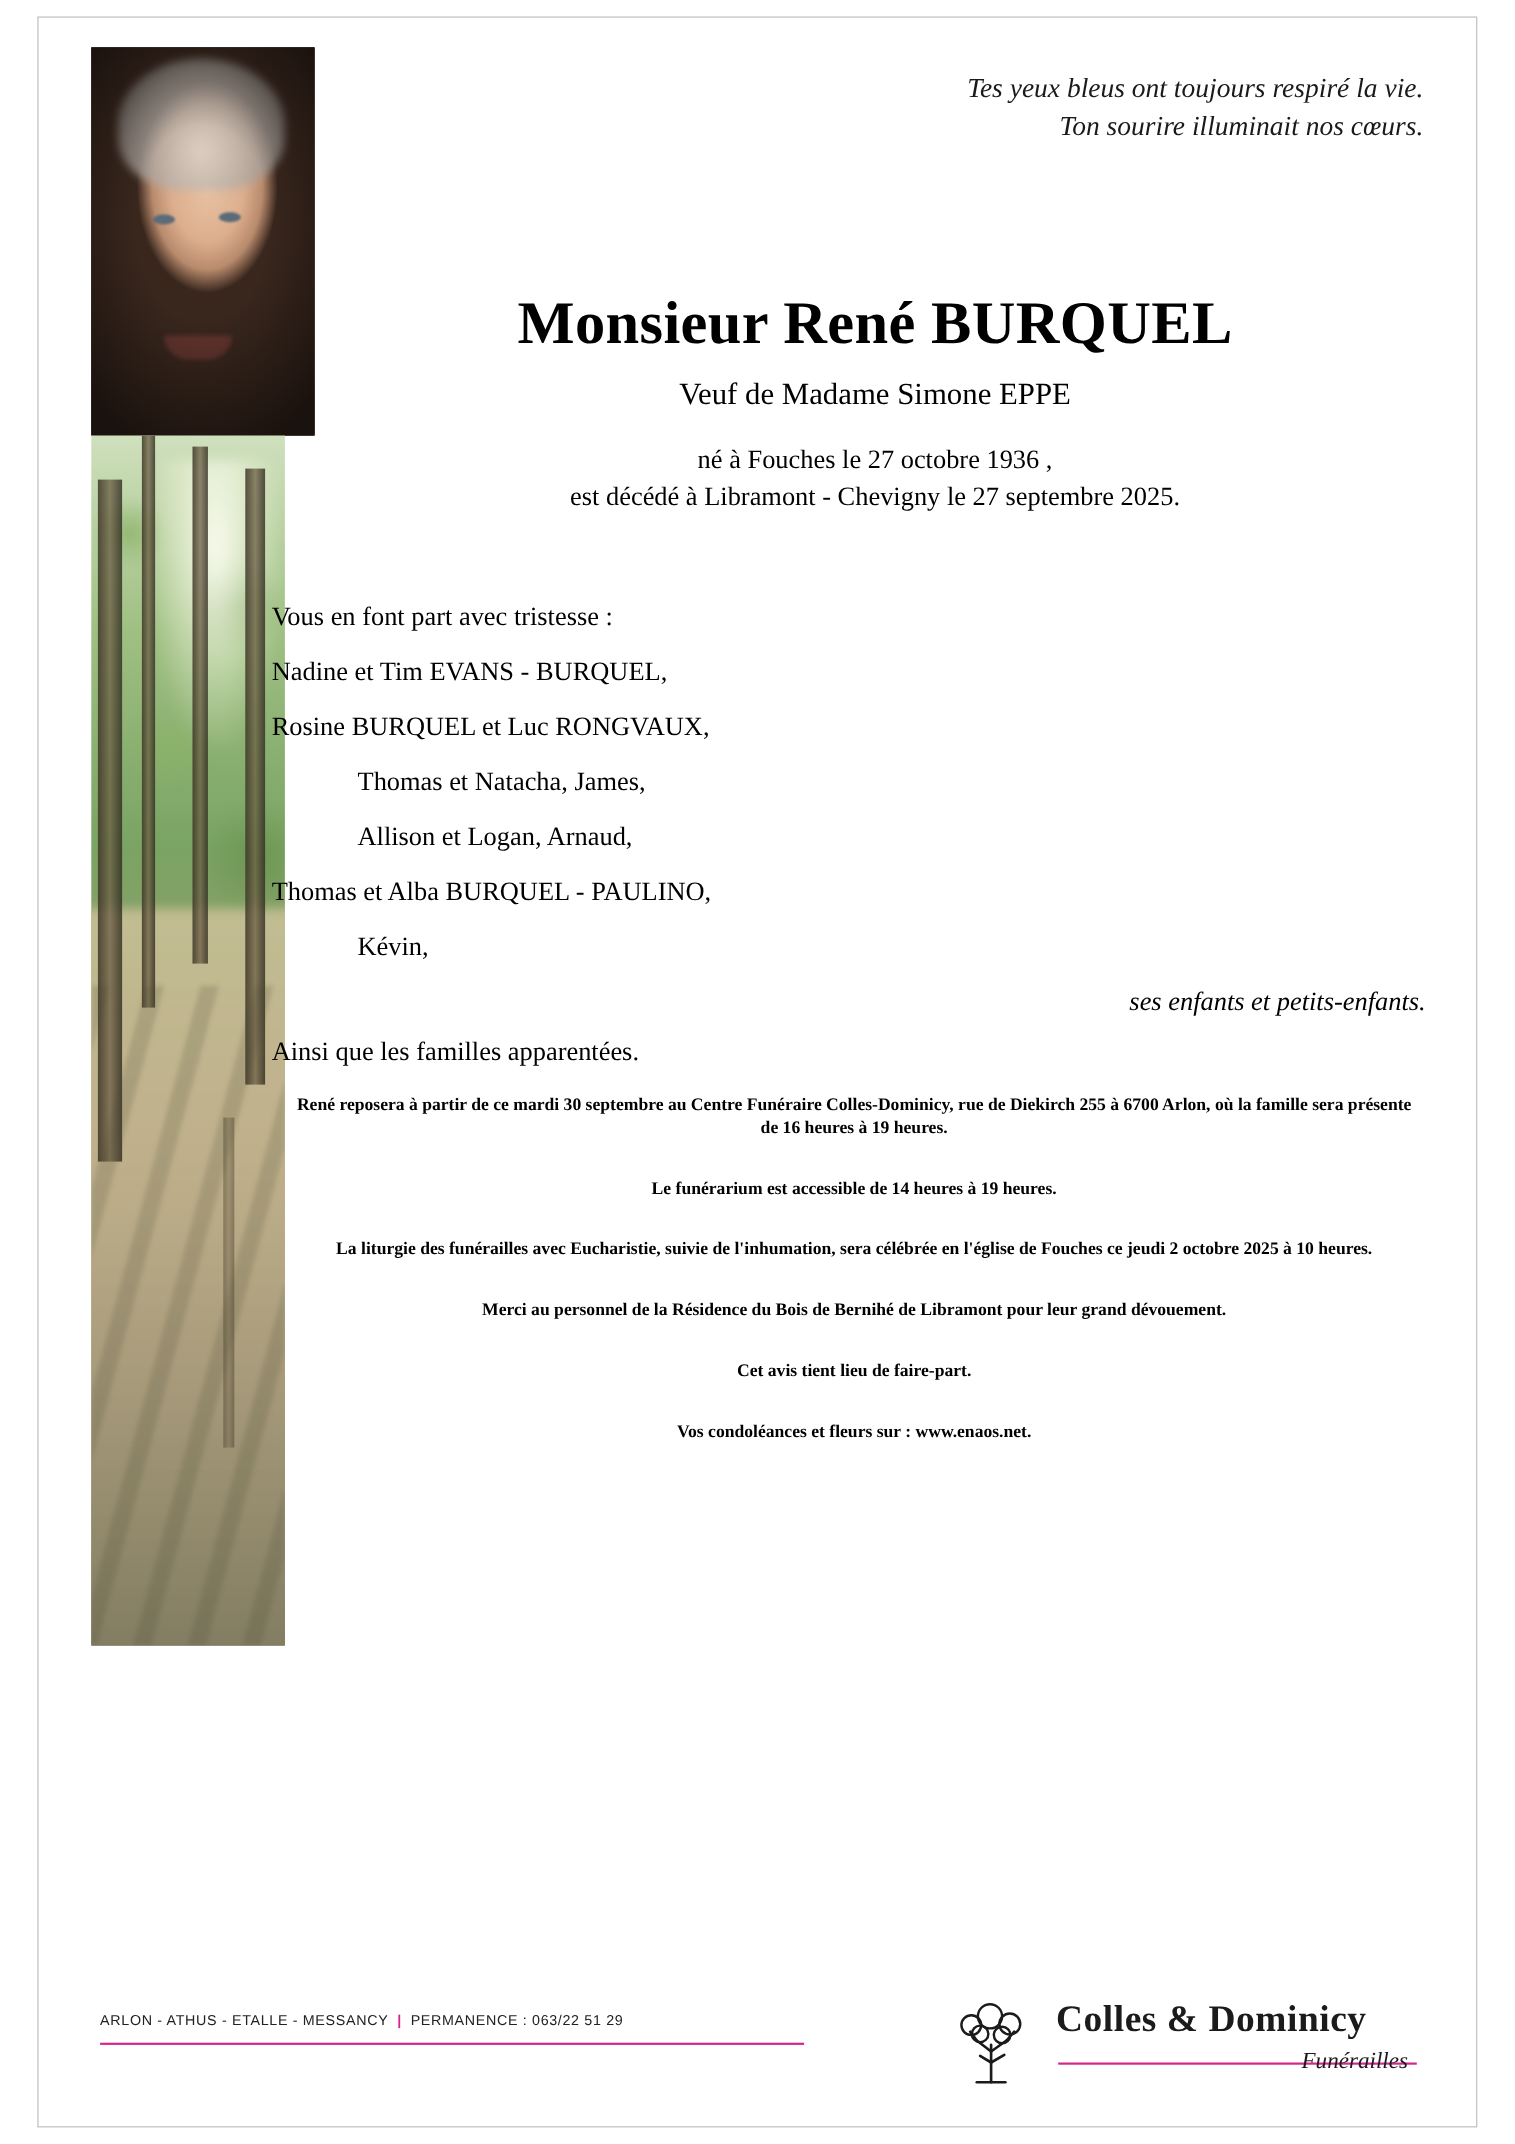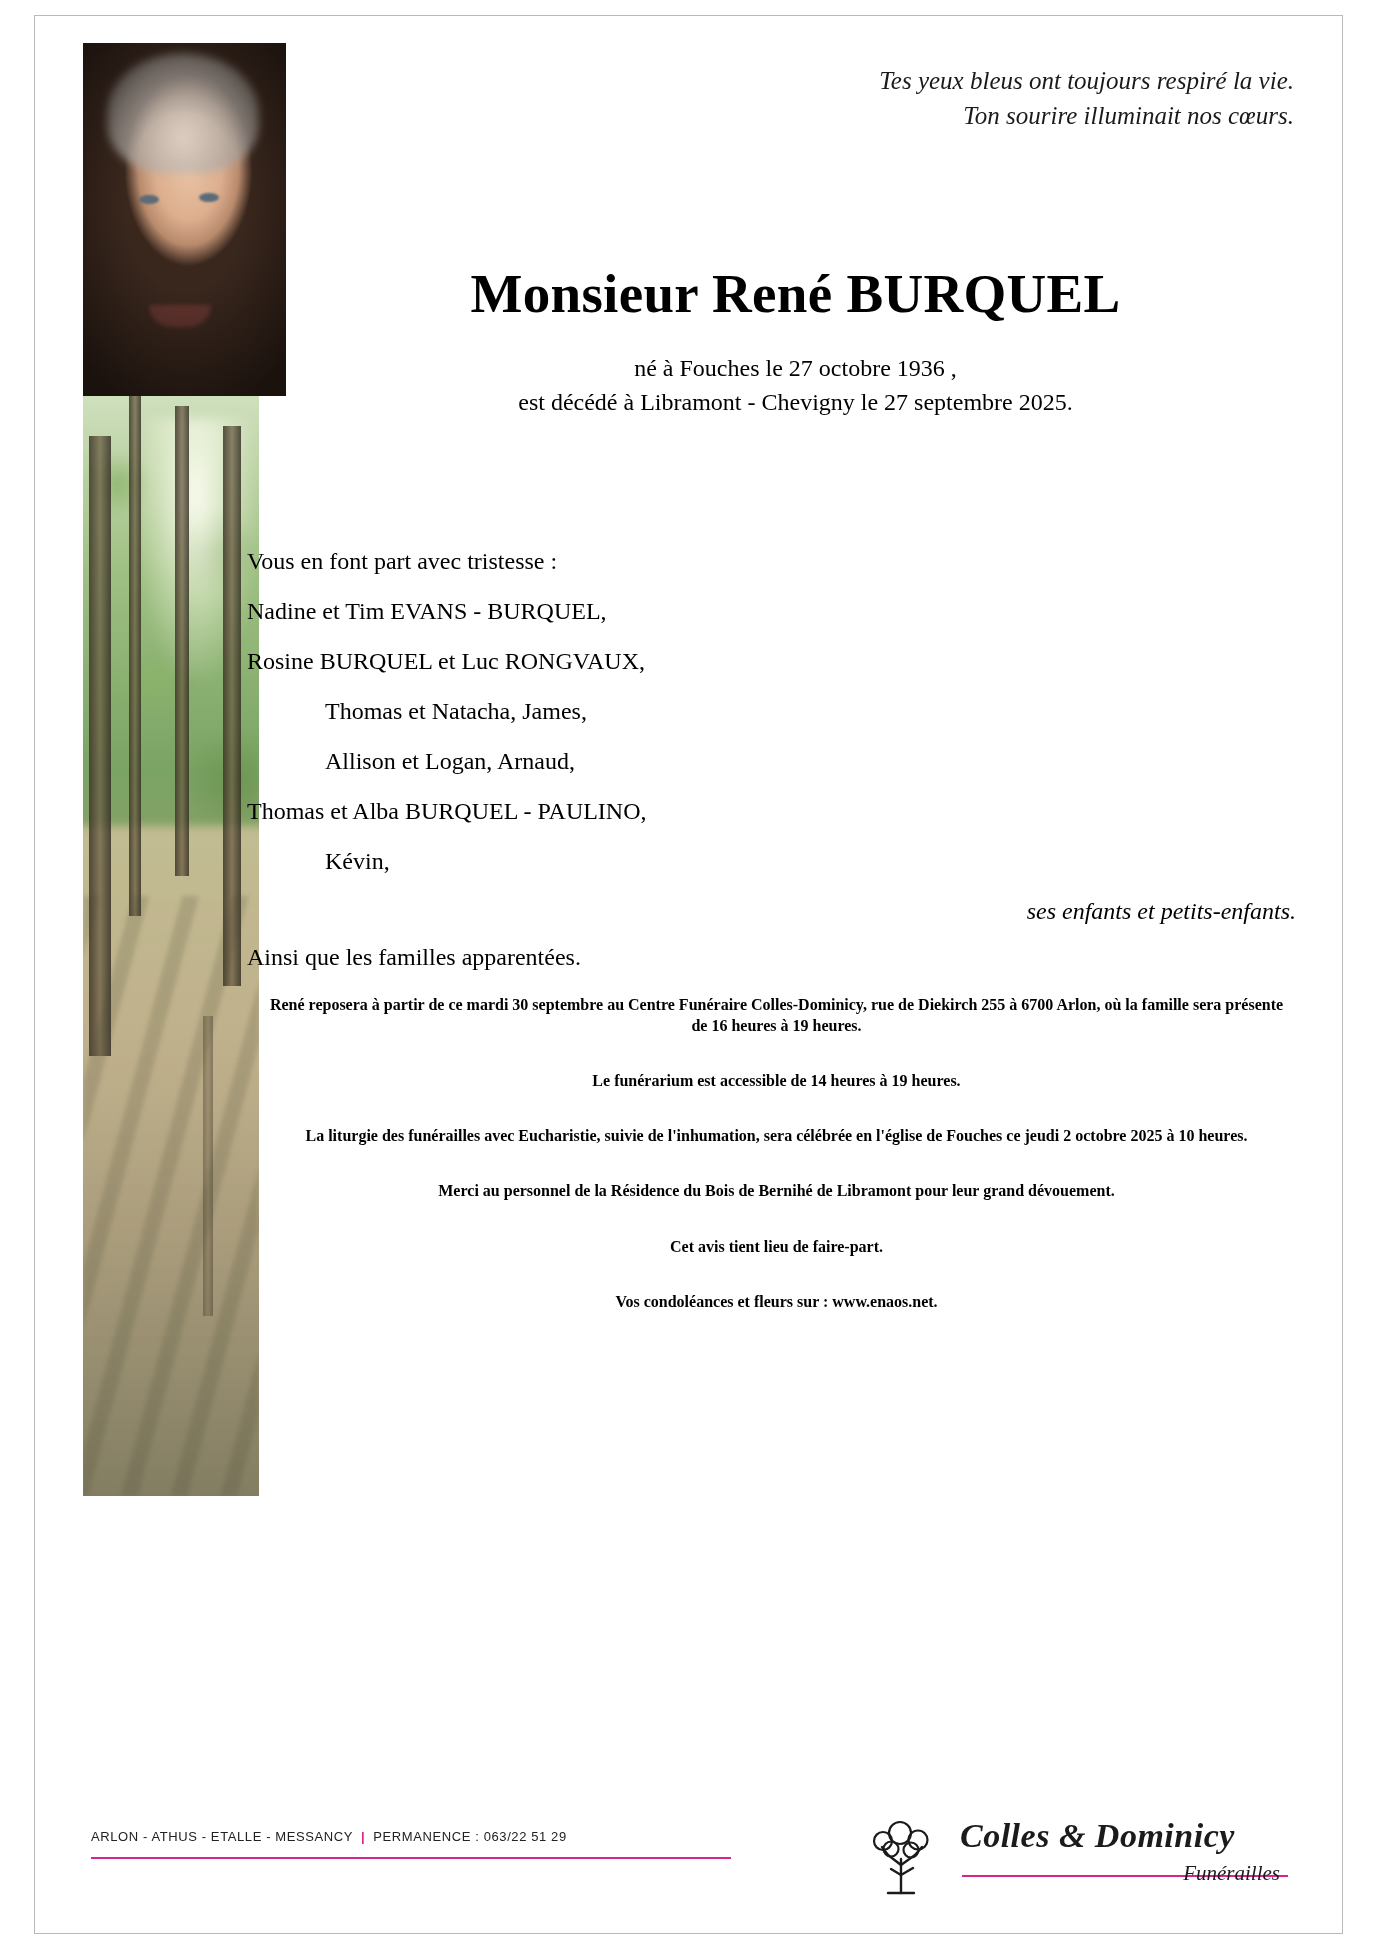--- a/index.html
+++ b/index.html
@@ -243,21 +243,20 @@
   }
   .brand .tree {
     position: absolute;
     left: 0; top: 4px;
     width: 86px; height: 82px;
   }
   .brand .bname {
     position: absolute;
     left: 102px; top: 6px;
     font-family: "Liberation Serif", serif;
-    font-style: italic;
     font-weight: bold;
     font-size: 34px;
     color: #1b1b1b;
     letter-spacing: .5px;
     white-space: nowrap;
   }
   .brand .bsub {
     position: absolute;
     right: 8px; top: 50px;
     font-family: "Liberation Serif", serif;
@@ -301,20 +300,21 @@
       <div class="shadowstripes"></div>
     </div>
 
     <div class="quote">
       <div>Tes yeux bleus ont toujours respiré la vie.</div>
       <div>Ton sourire illuminait nos cœurs.</div>
     </div>
 
     <div class="ident">
       <div class="name">Monsieur René BURQUEL</div>
+      <div class="spouse">Veuf de Madame Simone EPPE</div>
       <div class="birth">
         <div>né à Fouches le 27 octobre 1936 ,</div>
         <div>est décédé à Libramont - Chevigny le 27 septembre 2025.</div>
       </div>
     </div>
 
     <div class="family">
       <div class="ln">Vous en font part avec tristesse :</div>
       <div class="ln">Nadine et Tim EVANS - BURQUEL,</div>
       <div class="ln">Rosine BURQUEL et Luc RONGVAUX,</div>

